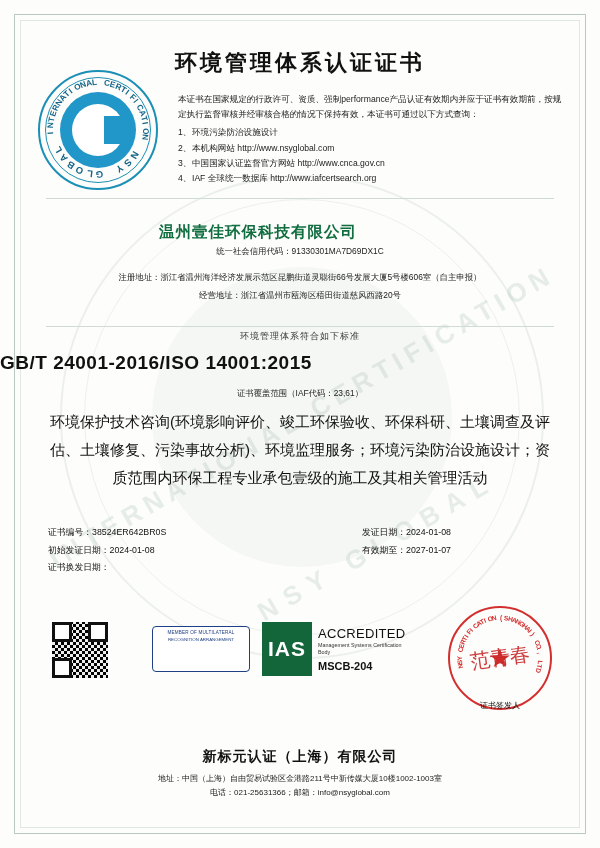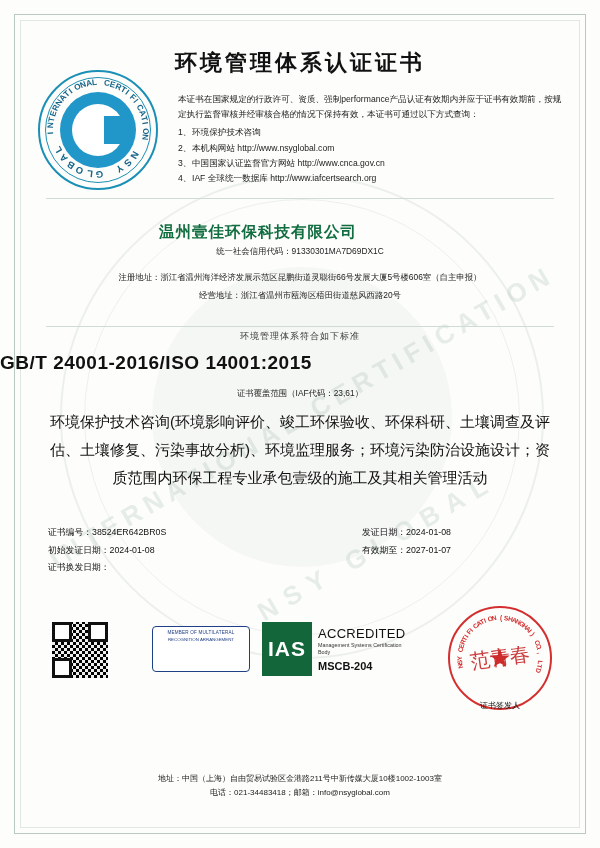--- a/index.html
+++ b/index.html
@@ -490,21 +490,21 @@
         <span class="logo-arc-char" style="font-size: 9.5px; transform: rotate(46.6667deg) translate(0px, 50px) rotate(180deg);">A</span>
         <span class="logo-arc-char" style="font-size: 9.5px; transform: rotate(60deg) translate(0px, 50px) rotate(180deg);">L</span>
       </div>
   </div>
 
   <div class="title">环境管理体系认证证书</div>
 
   <div class="intro">
     <div>本证书在国家规定的行政许可、资质、强制performance产品认证有效期内并应于证书有效期前，按规定执行监督审核并经审核合格的情况下保持有效，本证书可通过以下方式查询：</div>
     <ul class="intro-list" id="intro-list">
-        <li><span class="num">1、</span><span>环境保护技术咨询</span></li>
+        <li><span class="num">1、</span><span>环境污染防治设施设计</span></li>
         <li><span class="num">2、</span><span>本机构网站 http://www.nsyglobal.com</span></li>
         <li><span class="num">3、</span><span>中国国家认证监督官方网站 http://www.cnca.gov.cn</span></li>
         <li><span class="num">4、</span><span>IAF 全球统一数据库 http://www.iafcertsearch.org</span></li>
       </ul>
   </div>
 
   <div class="rule" style="top:198px"></div>
 
   <div class="company">温州壹佳环保科技有限公司</div>
   <div class="credit">统一社会信用代码：91330301MA7D69DX1C</div>
@@ -600,18 +600,19 @@
         <span class="logo-arc-char" style="font-size: 6.6px; transform: rotate(81.6667deg) translate(0px, -44px) rotate(0deg);">,</span>
         <span class="logo-arc-char" style="font-size: 6.6px; transform: rotate(87.5deg) translate(0px, -44px) rotate(0deg);"> </span>
         <span class="logo-arc-char" style="font-size: 6.6px; transform: rotate(93.3333deg) translate(0px, -44px) rotate(0deg);">L</span>
         <span class="logo-arc-char" style="font-size: 6.6px; transform: rotate(99.1667deg) translate(0px, -44px) rotate(0deg);">T</span>
         <span class="logo-arc-char" style="font-size: 6.6px; transform: rotate(105deg) translate(0px, -44px) rotate(0deg);">D</span>
       </div>
     <div class="seal-sig">范青春</div>
   </div>
   <div class="seal-label">证书签发人</div>
 
+  <div class="footer-name">新标元认证（上海）有限公司</div>
   <div class="footer-addr">
     <div>地址：中国（上海）自由贸易试验区金港路211号中新传媒大厦10楼1002-1003室</div>
-    <div>电话：021-34483418；邮箱：info@nsyglobal.com</div>
+    <div>电话：021-25631366；邮箱：info@nsyglobal.com</div>
   </div>
 
 </div>
 
 </body></html>

